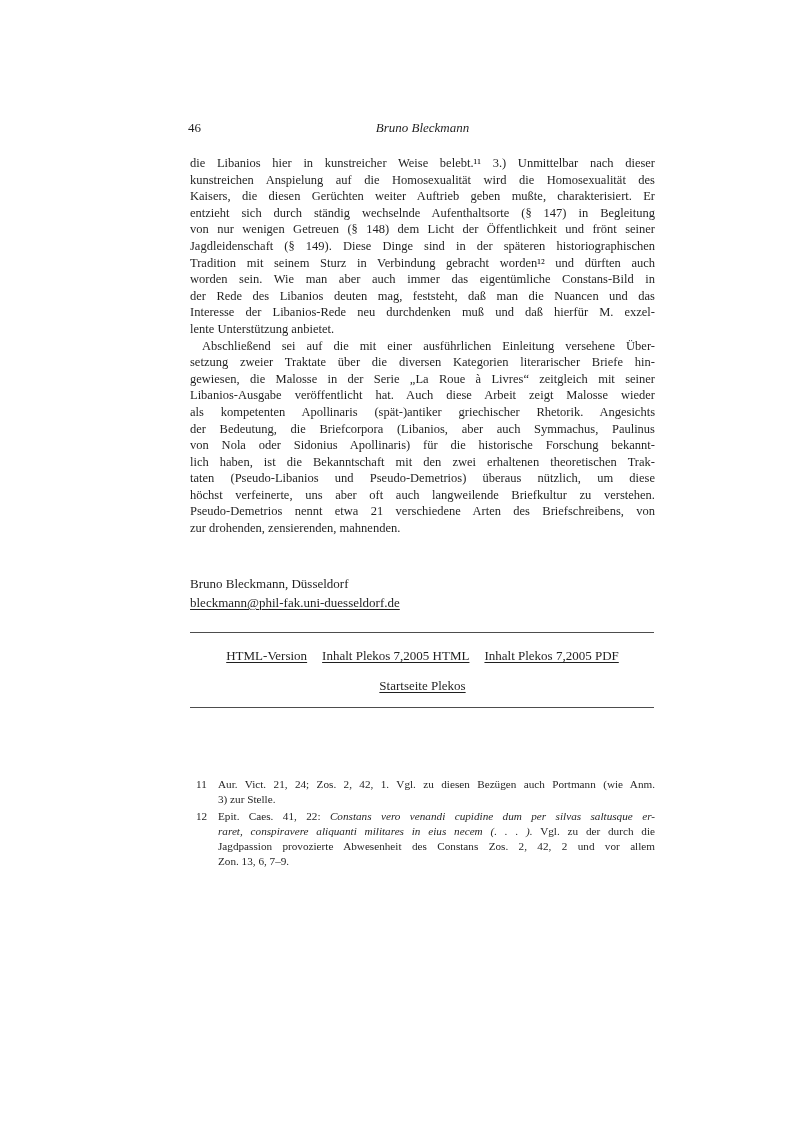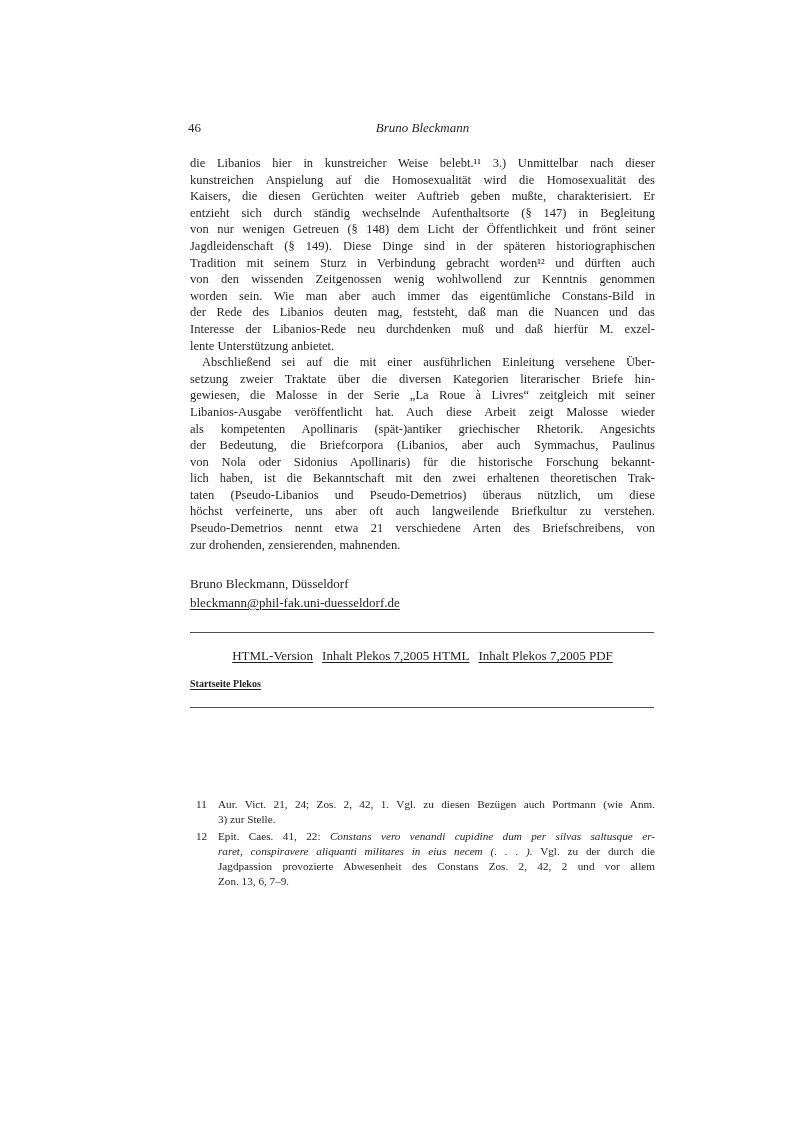--- a/index.html
+++ b/index.html
@@ -52,35 +52,34 @@
     border-top: 1px solid #4d4d4d;
   }
   .rule1 { top: 632px; }
   .rule2 { top: 707px; }
 
   .links-row {
     position: absolute;
     top: 648px; left: 190px; width: 465px;
     display: flex;
     justify-content: center;
-    gap: 9px;
+    gap: 15px;
     font-size: 13px;
     white-space: nowrap;
   }
   .home-row {
     position: absolute;
     top: 678px; left: 190px; width: 465px;
-    text-align: left;
-    font-size: 10px;
-    font-weight: bold;
+    text-align: center;
+    font-size: 13px;
   }
 
   .footnotes {
     position: absolute;
-    top: 797px; left: 190px; width: 465px;
+    top: 777px; left: 190px; width: 465px;
     font-size: 11.2px;
     line-height: 14.7px;
   }
   .footnote { position: relative; padding-left: 28px; margin-bottom: 3px; }
   .footnote .fnum { position: absolute; left: 6px; top: 0; }
   .footnote i { font-style: italic; }
 </style>
 </head>
 <body>
 
@@ -92,21 +91,20 @@
   </header>
 
   <main class="bodytext">
       <div class="line">die Libanios hier in kunstreicher Weise belebt.¹¹ 3.) Unmittelbar nach dieser</div>
       <div class="line">kunstreichen Anspielung auf die Homosexualität wird die Homosexualität des</div>
       <div class="line">Kaisers, die diesen Gerüchten weiter Auftrieb geben mußte, charakterisiert. Er</div>
       <div class="line">entzieht sich durch ständig wechselnde Aufenthaltsorte (§ 147) in Begleitung</div>
       <div class="line">von nur wenigen Getreuen (§ 148) dem Licht der Öffentlichkeit und frönt seiner</div>
       <div class="line">Jagdleidenschaft (§ 149). Diese Dinge sind in der späteren historiographischen</div>
       <div class="line">Tradition mit seinem Sturz in Verbindung gebracht worden¹² und dürften auch</div>
-      <div class="line">von den wissenden Zeitgenossen wenig wohlwollend zur Kenntnis genommen</div>
       <div class="line">worden sein. Wie man aber auch immer das eigentümliche Constans-Bild in</div>
       <div class="line">der Rede des Libanios deuten mag, feststeht, daß man die Nuancen und das</div>
       <div class="line">Interesse der Libanios-Rede neu durchdenken muß und daß hierfür M. exzel-</div>
       <div class="line last">lente Unterstützung anbietet.</div>
       <div class="line indent">Abschließend sei auf die mit einer ausführlichen Einleitung versehene Über-</div>
       <div class="line">setzung zweier Traktate über die diversen Kategorien literarischer Briefe hin-</div>
       <div class="line">gewiesen, die Malosse in der Serie „La Roue à Livres“ zeitgleich mit seiner</div>
       <div class="line">Libanios-Ausgabe veröffentlicht hat. Auch diese Arbeit zeigt Malosse wieder</div>
       <div class="line">als kompetenten Apollinaris (spät-)antiker griechischer Rhetorik. Angesichts</div>
       <div class="line">der Bedeutung, die Briefcorpora (Libanios, aber auch Symmachus, Paulinus</div>

